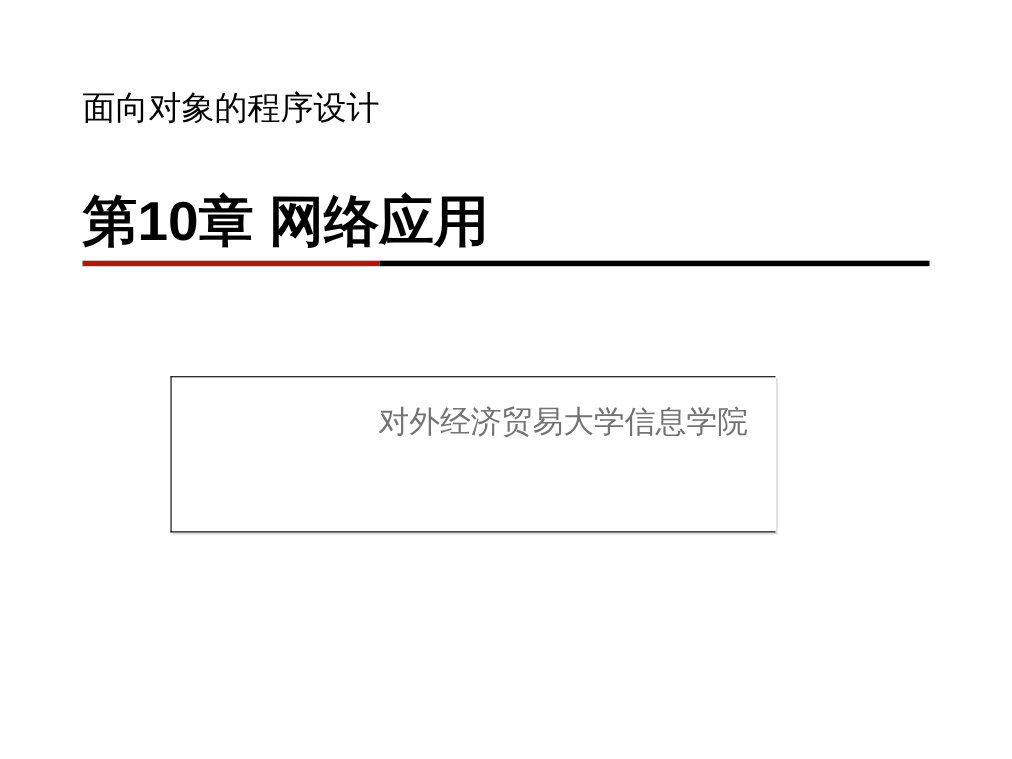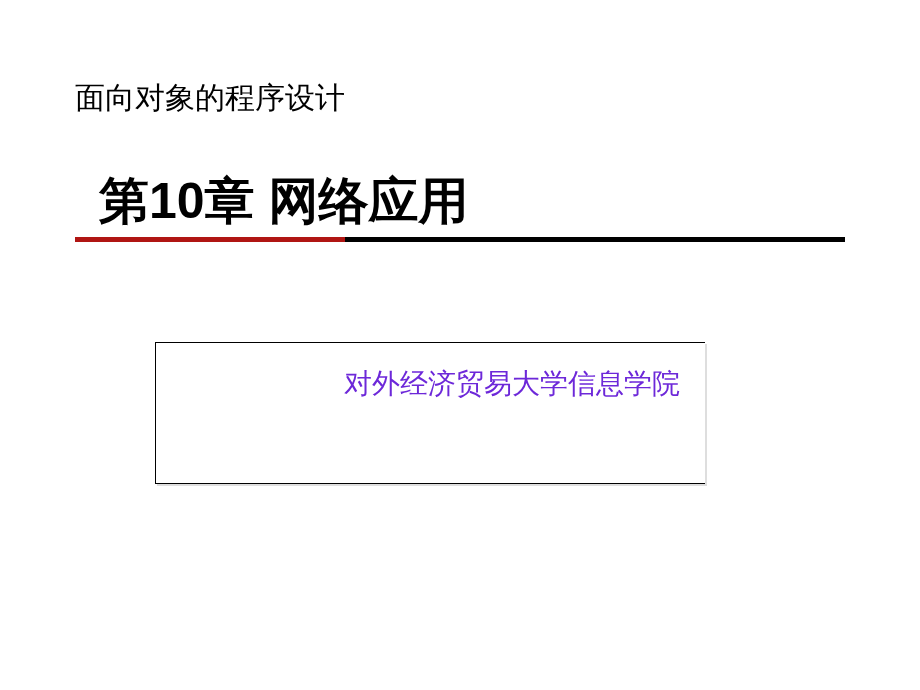--- a/index.html
+++ b/index.html
@@ -34,21 +34,20 @@
     }
     
     .main-title {
       position: absolute;
       left: 75px;
       top: 168px;
       font-size: 50px;
       color: #000000;
       font-weight: bold;
       font-family: "SimHei", "黑体", sans-serif;
-      margin-left: 24px;
     }
     
     .divider-line {
       position: absolute;
       left: 75px;
       top: 237px;
       height: 5px;
       display: flex;
     }
     
@@ -71,21 +70,21 @@
       width: 550px;
       height: 142px;
       border: 1px solid #000000;
       border-right: none;
       padding: 22px 25px;
       box-shadow: 2px 2px 0px rgba(200, 200, 200, 0.6);
     }
     
     .subtitle-text {
       font-size: 28px;
-      color: #6d28d9;
+      color: #737373;
       font-weight: normal;
     }
   </style>
 </head>
 <body>
 
 <div class="slide">
 
   <div class="subtitle-top">面向对象的程序设计</div>
 

